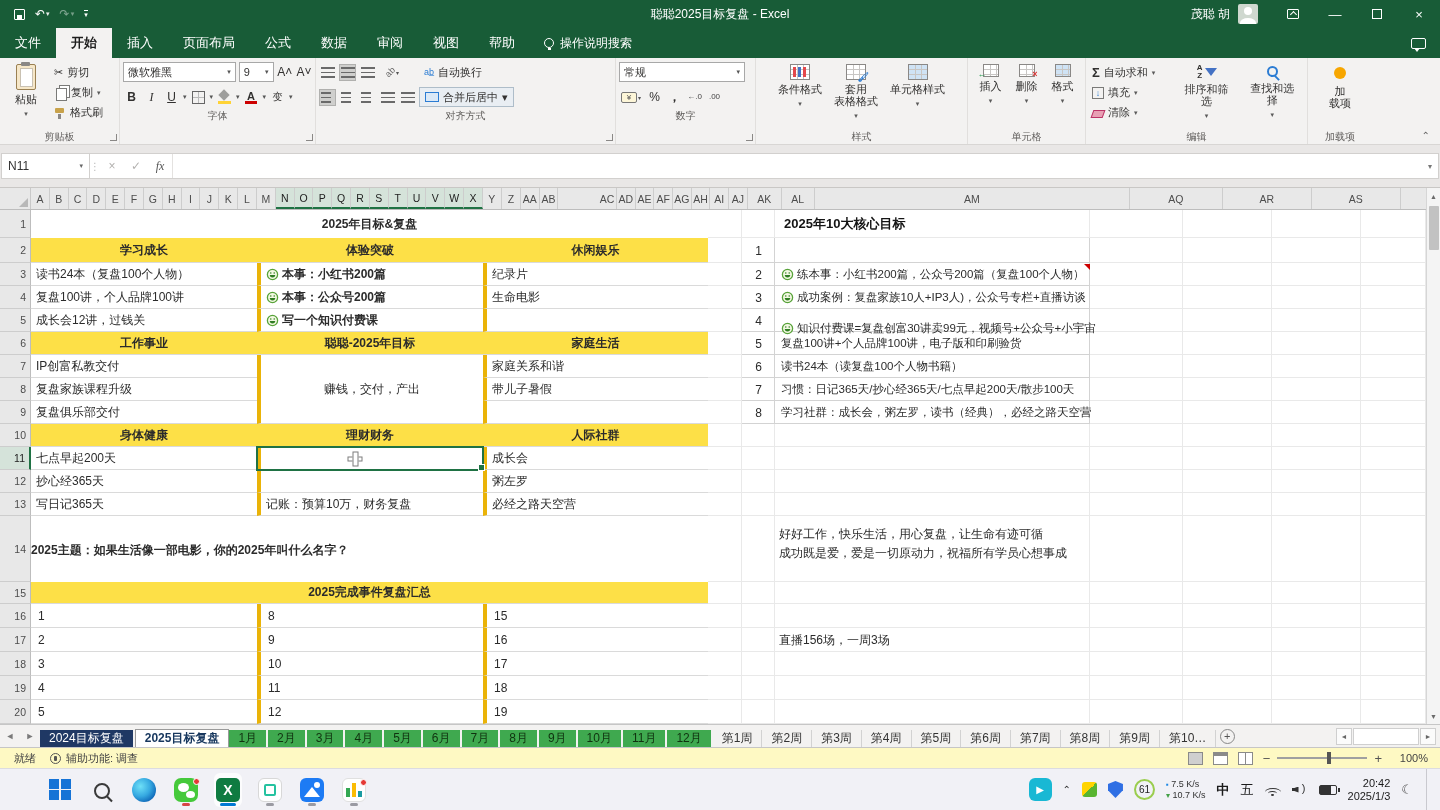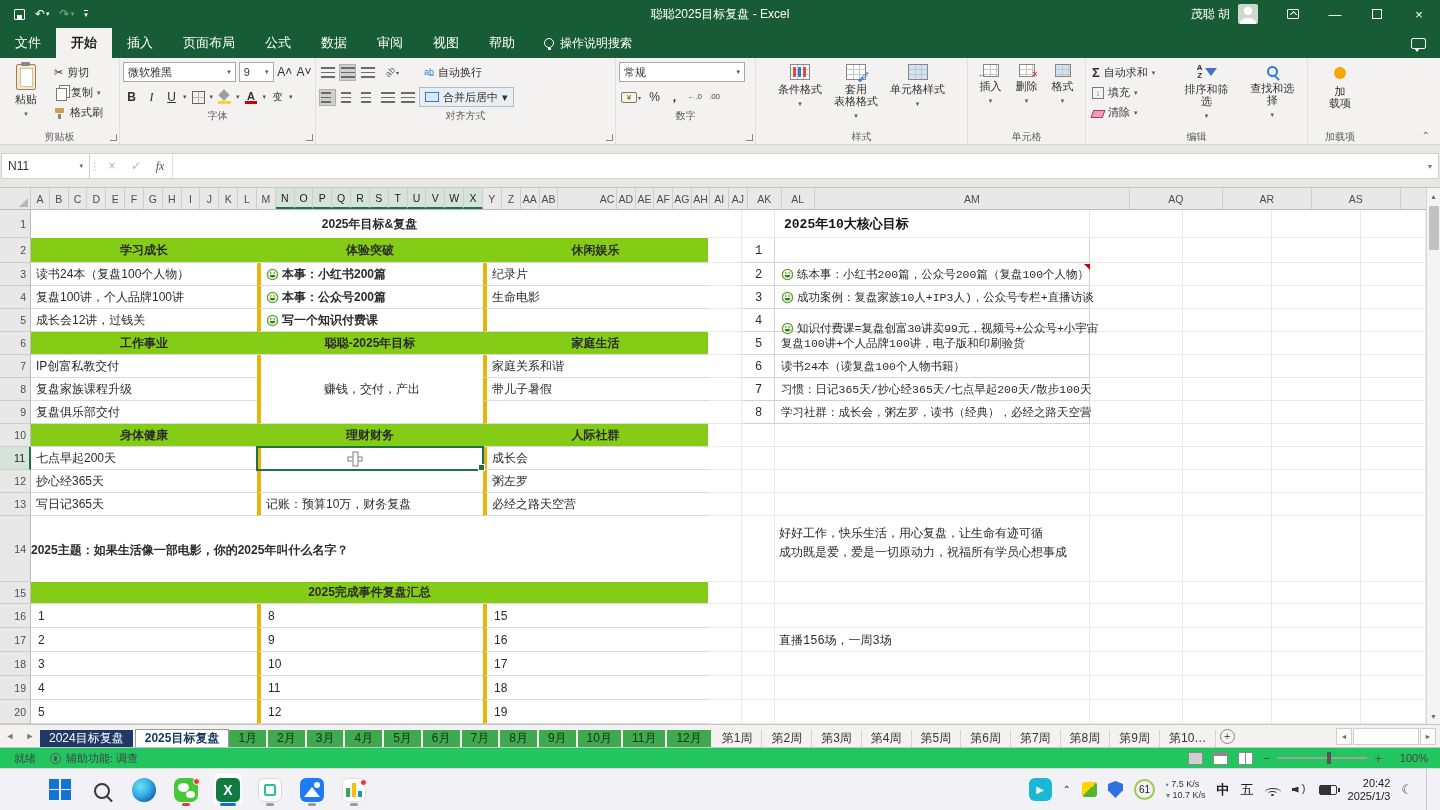--- a/index.html
+++ b/index.html
@@ -112,21 +112,21 @@
 .ch.sel{background:#d5e3da;border-bottom:2px solid #1f7244;color:#222}
 .gridarea{position:absolute;top:22px;left:0;width:1426px;height:514px}
 .rowhdrs{position:absolute;left:0;top:0;width:31px}
 .rh{background:#e8e8e8;border-bottom:1px solid #cdcdcd;border-right:1px solid #bdbdbd;font-size:10.5px;color:#4d4d4d;display:flex;align-items:center;justify-content:flex-end;padding-right:4px}
 .rh.sel{background:#d5e3da;border-right:2px solid #1f7244;color:#222}
 .lt{position:absolute;left:31px;top:0;display:grid;grid-template-columns:226px 226px 225px;width:677px}
 .lt>div{overflow:hidden;white-space:nowrap;font-size:12px;color:#2b2b2b;display:flex;align-items:center}
 .cell{border-bottom:1px solid #dadada;padding:0 5px;gap:3px}
 .c2,.c3{border-left:4px solid #eab308}
 .cell.b span.t{font-weight:bold}
-.band{background:#84cc16;border-bottom:1px solid #dadada;color:#2b35cf;font-weight:bold;font-size:13px;justify-content:center}
+.band{background:#fde047;border-bottom:1px solid #dadada;color:#2b35cf;font-weight:bold;font-size:13px;justify-content:center}
 .lt-title{justify-content:center;font-weight:bold;font-size:16px;color:#141414}
 .theme{font-weight:bold;font-size:13.5px;color:#141414;align-items:flex-start;padding-top:3px;overflow:visible;white-space:nowrap}
 .numcell{border-bottom:1px solid #dadada;padding:0 7px}
 .merge-center{justify-content:center;font-size:13.5px;color:#222}
 .sel-cell{position:relative;outline:2px solid #1f7244;outline-offset:-1px;background:#fff;overflow:visible!important}
 .sel-cell::after{content:"";position:absolute;right:-2px;bottom:-2px;width:5px;height:5px;background:#1f7244;border:1px solid #fff}
 .xcursor{position:absolute;left:42%;top:50%;width:13px;height:13px;transform:translate(-50%,-50%)}
 .xcursor::before{content:"";position:absolute;left:0;top:5px;width:13px;height:3.4px;background:#fff;border:1px solid #7d7d7d}
 .xcursor::after{content:"";position:absolute;top:0;left:5px;height:13px;width:3.4px;background:#fff;border:1px solid #7d7d7d}
 .rb{position:absolute;left:708px;top:0;display:grid;grid-template-columns:34px 33px 315px 93px 89px 89px 65px;width:718px}
@@ -154,21 +154,21 @@
 .stab.green{background:#3fa94f;color:#10320f;border-right:2px solid #f3f2f1}
 .stab.plain{background:transparent}
 .addsheet{width:22px;display:flex;align-items:center;justify-content:center}
 .addsheet span{width:15px;height:15px;border:1px solid #888;border-radius:50%;display:flex;align-items:center;justify-content:center;font-size:11px;color:#555;line-height:1}
 .tb-spacer{flex:1}
 .hscroll{display:flex;align-items:center;gap:1px;padding-right:4px}
 .hs-btn{width:16px;height:17px;border:1px solid #cfcfcf;background:#fbfbfb;display:flex;align-items:center;justify-content:center;font-size:7px;color:#666}
 .hs-track{width:66px;height:17px;border:1px solid #cfcfcf;background:#fff}
 
 
-.statusbar{height:21px;background:#22c55e;border-top:1px solid #c6c6c6;display:flex;align-items:center;font-size:11px;color:#444;flex:0 0 21px}
+.statusbar{height:21px;background:#fef9c3;border-top:1px solid #c6c6c6;display:flex;align-items:center;font-size:11px;color:#444;flex:0 0 21px}
 .sb-ready{padding:0 14px}
 .sb-acc{display:flex;align-items:center;gap:5px}
 .ic-acc{width:11px;height:11px;border:1.2px solid #555;border-radius:50%;position:relative}
 .ic-acc::after{content:"";position:absolute;left:3.2px;top:2px;width:2.5px;height:5px;background:#555;border-radius:1px}
 .sb-right{margin-left:auto;display:flex;align-items:center;gap:10px;padding-right:12px}
 .viewbtn{width:15px;height:13px;border:1px solid #8a8a8a;background:#fff}
 .viewbtn.on{background:#cfcfcf}
 .viewbtn.pl{background:linear-gradient(#8a8a8a 0 3px,#fff 3px)}
 .viewbtn.pb{background:linear-gradient(90deg,#fff 0 6px,#8a8a8a 6px 7px,#fff 7px)}
 .zoomctl{display:flex;align-items:center;gap:7px}
@@ -760,21 +760,21 @@
           <div class="numcell c1" style="grid-area: 20 / 1;">
             <span class="t">5</span>
           </div>
           <div class="numcell c2" style="grid-area: 20 / 2;">
             <span class="t">12</span>
           </div>
           <div class="numcell c3" style="grid-area: 20 / 3;">
             <span class="t">19</span>
           </div>
         </div>
-      <div class="rb" id="rightblock" style="grid-template-rows: 28px 25px 23px 23px 23px 23px 23px 23px 23px 23px 23px 23px 23px 66px 22px 24px 24px 24px 24px 24px; font-family: Liberation Mono, monospace;">
+      <div class="rb" id="rightblock" style="grid-template-rows: 28px 25px 23px 23px 23px 23px 23px 23px 23px 23px 23px 23px 23px 66px 22px 24px 24px 24px 24px 24px;">
           <div class="bgc" style="grid-area: 1 / 1;"></div>
           <div class="bgc" style="grid-area: 1 / 2;"></div>
           <div class="bgc" style="grid-area: 1 / 3;"></div>
           <div class="bgc" style="grid-area: 1 / 4;"></div>
           <div class="bgc" style="grid-area: 1 / 5;"></div>
           <div class="bgc" style="grid-area: 1 / 6;"></div>
           <div class="bgc" style="grid-area: 1 / 7;"></div>
           <div class="bgc" style="grid-area: 2 / 1;"></div>
           <div class="bgc dk" style="grid-area: 2 / 2;"></div>
           <div class="bgc dk" style="grid-area: 2 / 3;"></div>

